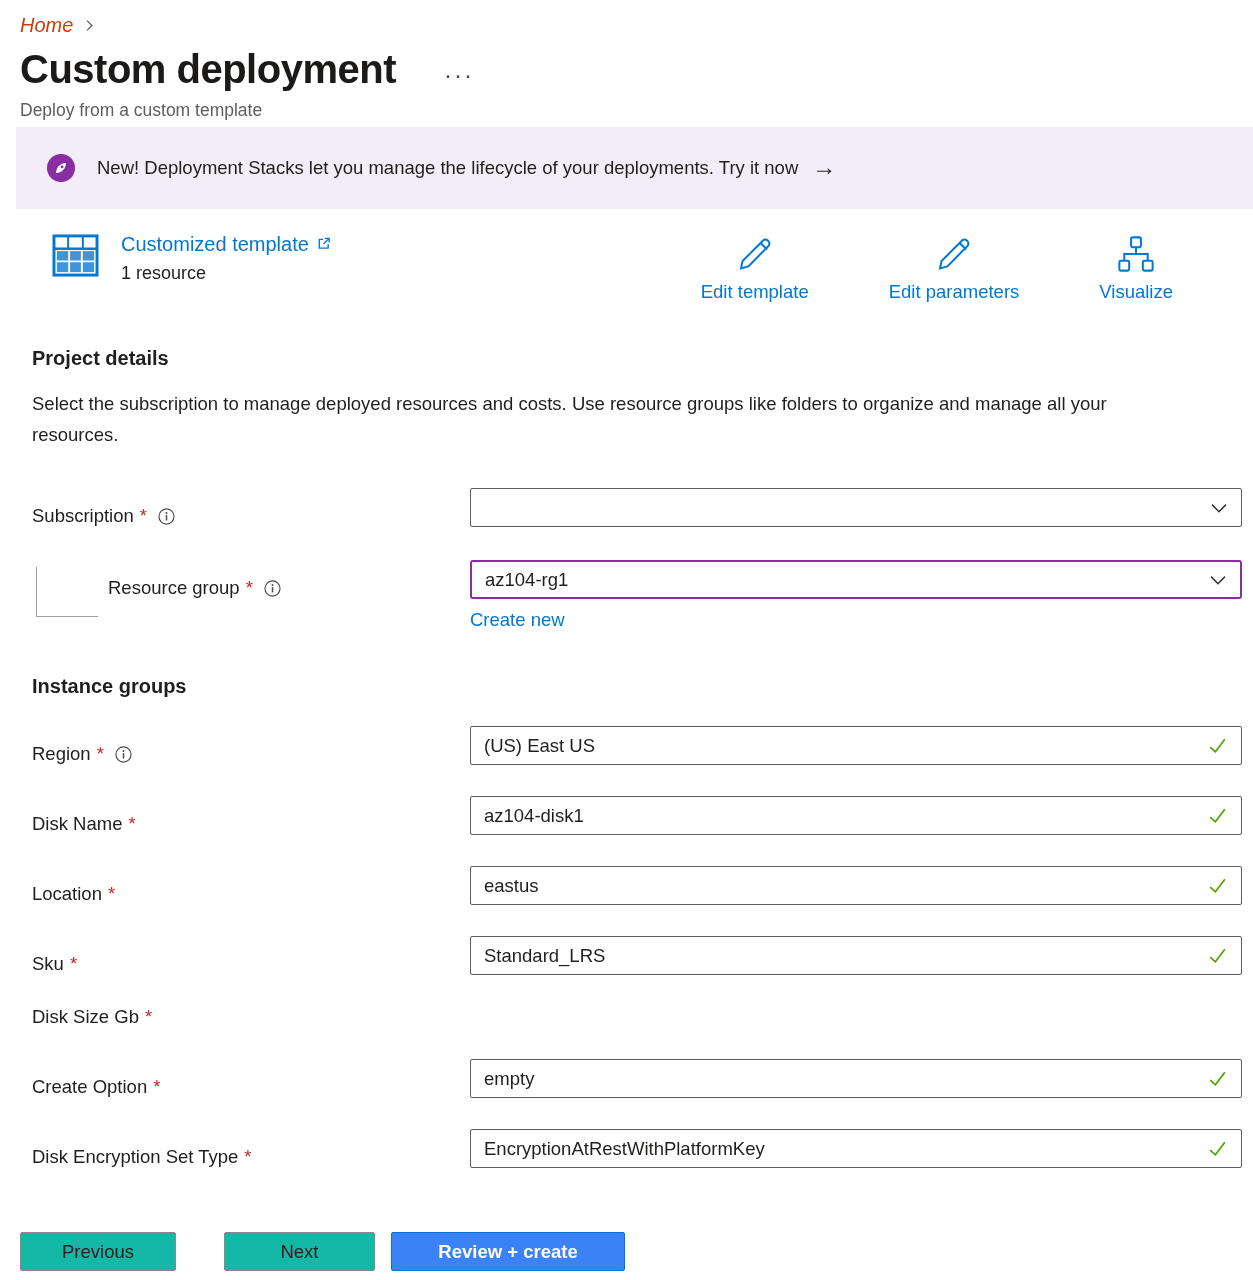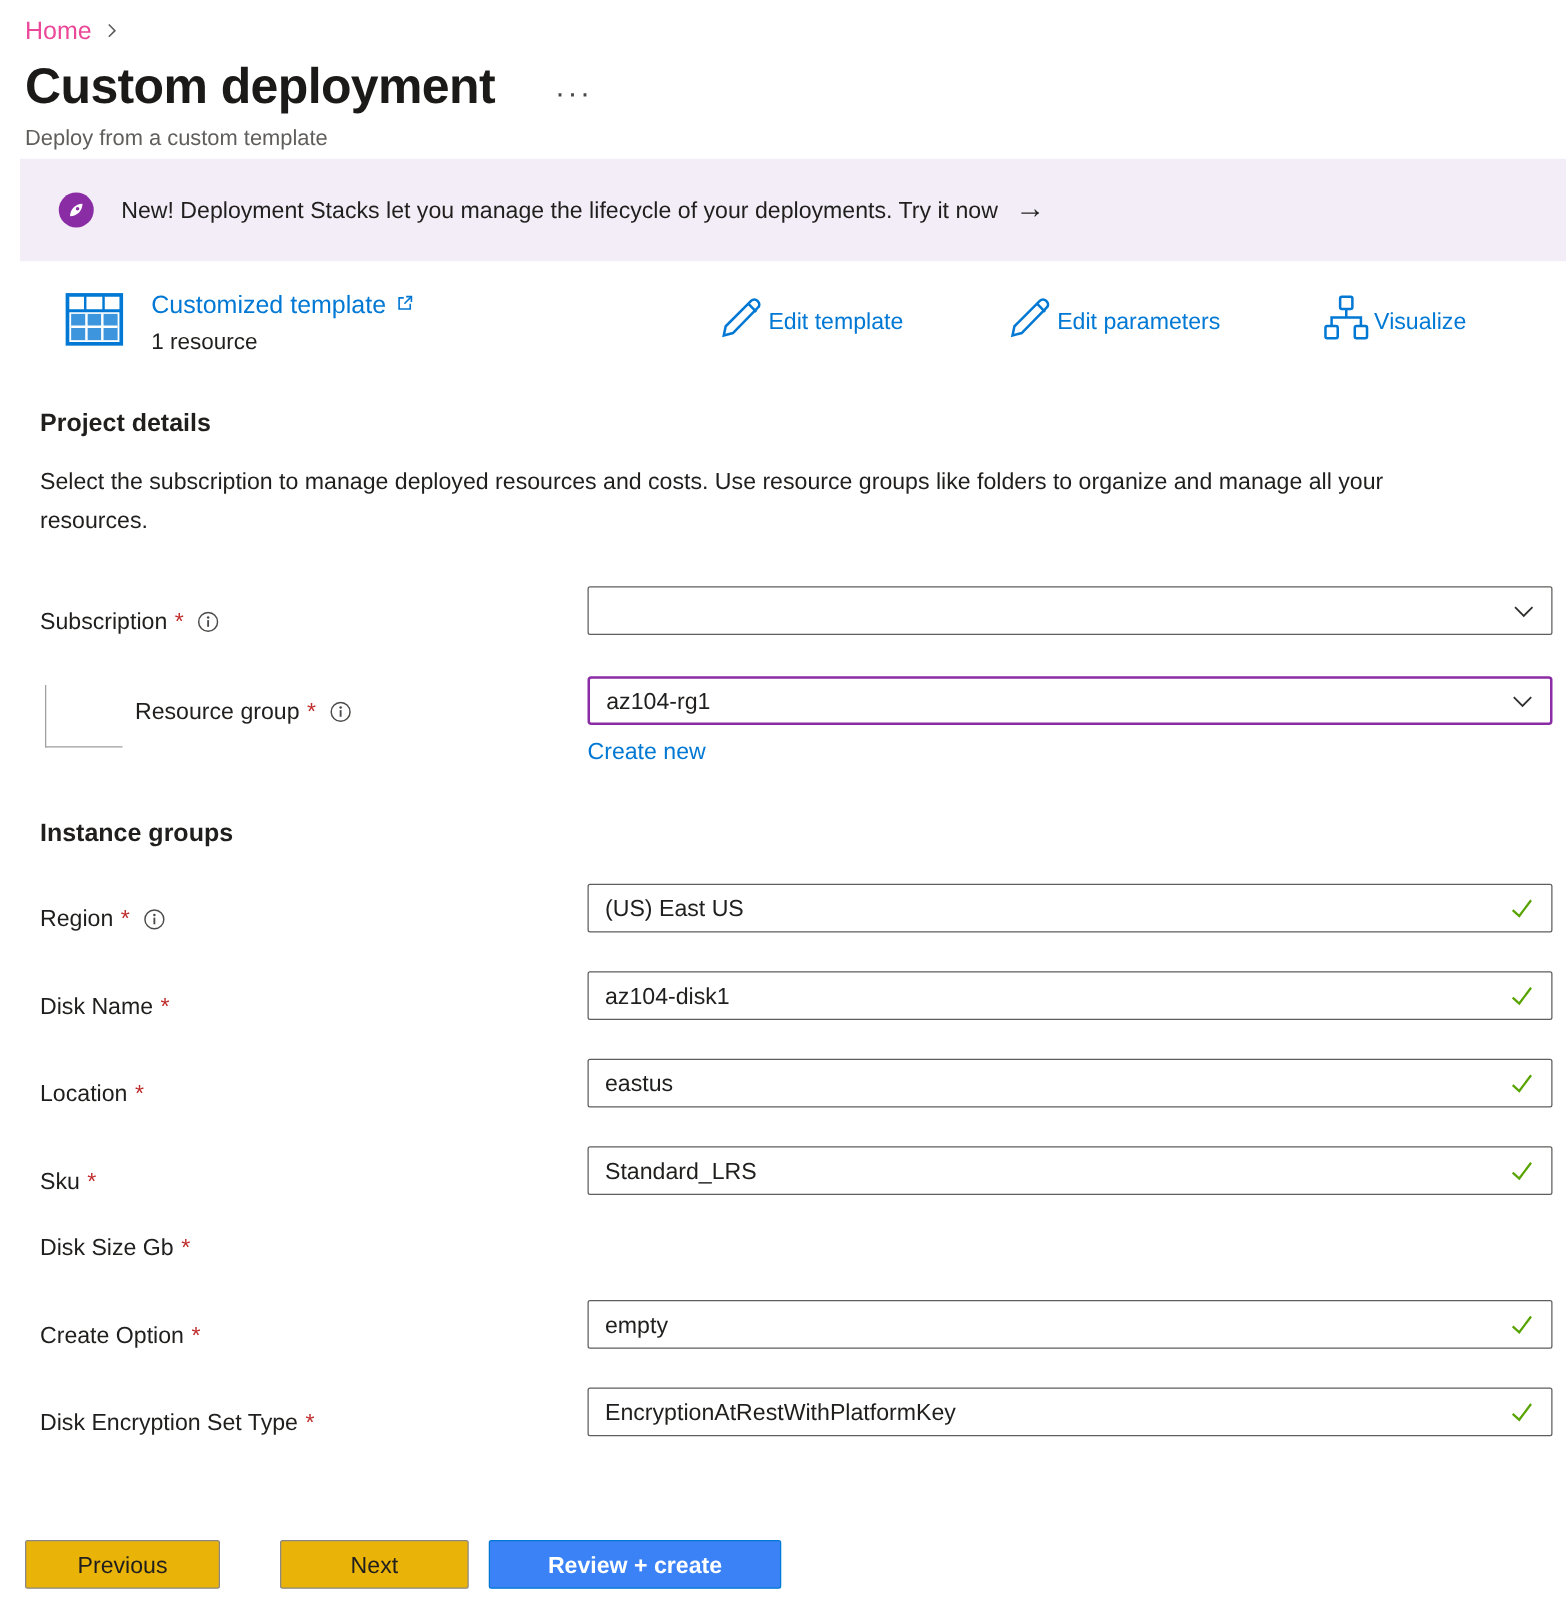--- a/index.html
+++ b/index.html
@@ -5,21 +5,21 @@
   * { box-sizing: border-box; margin: 0; padding: 0; }
   html,body { background:#fff; }
   body {
     font-family: "Liberation Sans", sans-serif;
     color: #201f1e;
   }
   .page { position: relative; width: 1253px; height: 1280px; overflow: hidden; background: #fff; }
 
   
   .breadcrumb { padding: 14px 0 0 20px; font-size: 20px; display: flex; align-items: center; gap: 10px; }
-  .breadcrumb a { color: #ec4899; text-decoration: none; cursor: pointer; }
+  .breadcrumb a { color: #c2410c; text-decoration: none; cursor: pointer; font-style: italic; }
 
   
   .title-row { margin: 10px 0 0 20px; display: flex; align-items: center; gap: 48px; }
   h1 { font-size: 40px; font-weight: 700; letter-spacing: -0.5px; color: #1b1a19; }
   .more { color: #494847; font-size: 24px; letter-spacing: 2px; cursor: pointer; line-height: 1; padding-top: 10px; }
   .subtitle { margin: 8px 0 0 20px; color: #605e5c; font-size: 17.5px; }
 
   
   .banner { margin-top: 6px; margin-left: 16px; width: 1237px; height: 82px; background: #f2edf7;
             display: flex; align-items: center; padding-left: 31px; cursor: pointer; }
@@ -29,21 +29,21 @@
   .banner-arrow { font-size: 24px; margin-left: 14px; line-height: 1; padding-bottom: 3px; }
 
   
   .template-row { margin: 24px 80px 0 52px; display: flex; justify-content: space-between; align-items: flex-start; }
   .template-info { display: flex; gap: 22px; }
   .template-text { display: flex; flex-direction: column; gap: 7px; padding-top: 0px; }
   .template-name { color: #0078d4; font-size: 20px; display: flex; gap: 7px; align-items: flex-start; cursor: pointer; text-decoration: none; }
   .template-name svg { margin-top: 2px; }
   .template-count { font-size: 18px; color: #201f1e; }
   .actions { display: flex; gap: 80px; }
-  .action { display: flex; flex-direction: row; align-items: center; gap: 1px; color: #0078d4;
+  .action { display: flex; flex-direction: column; align-items: center; gap: 1px; color: #0078d4;
             font-size: 18.5px; cursor: pointer; background: none; border: none; font-family: inherit; }
 
   
   .section-heading { margin: 44px 0 0 32px; font-size: 20px; font-weight: 700; }
   .description { margin: 18px 32px 0 32px; font-size: 18.5px; line-height: 31px; max-width: 1150px; }
 
   .fields { margin-left: 32px; position: relative; }
   .field-row { display: flex; align-items: flex-end; margin-top: 31px; }
   .first-row { margin-top: 38px; }
   .inst-first { margin-top: 28px; }
@@ -60,21 +60,21 @@
   .chev, .check { display: inline-flex; flex: 0 0 auto; }
 
   .connector { position: absolute; left: 4px; top: 79px; width: 62px; height: 50px;
                border-left: 1px solid #a19f9d; border-bottom: 1px solid #a19f9d; }
   .create-new { display: inline-block; margin: 10px 0 0 438px; color: #0078d4; font-size: 18.5px;
                 cursor: pointer; text-decoration: none; }
 
   
   .footer { position: absolute; left: 0; right: 0; bottom: 0; height: 78px; background: #fff;
             display: flex; align-items: flex-end; padding: 0 0 9px 20px; gap: 16px; }
-  .btn { height: 39px; border: 1px solid #8a8886; border-radius: 2px; background: #eab308; font-size: 18.5px;
+  .btn { height: 39px; border: 1px solid #8a8886; border-radius: 2px; background: #14b8a6; font-size: 18.5px;
          font-family: inherit; cursor: pointer; color: #201f1e; display: flex; align-items: center; justify-content: center; }
   .btn-prev { width: 156px; }
   .btn-next { width: 151px; margin-left: 32px; }
   .btn-primary { width: 234px; background: #3b82f6; border-color: #0078d4; color: #fff; font-weight: 600; }
 </style>
 </head>
 <body>
 
 <div class="page">
 

